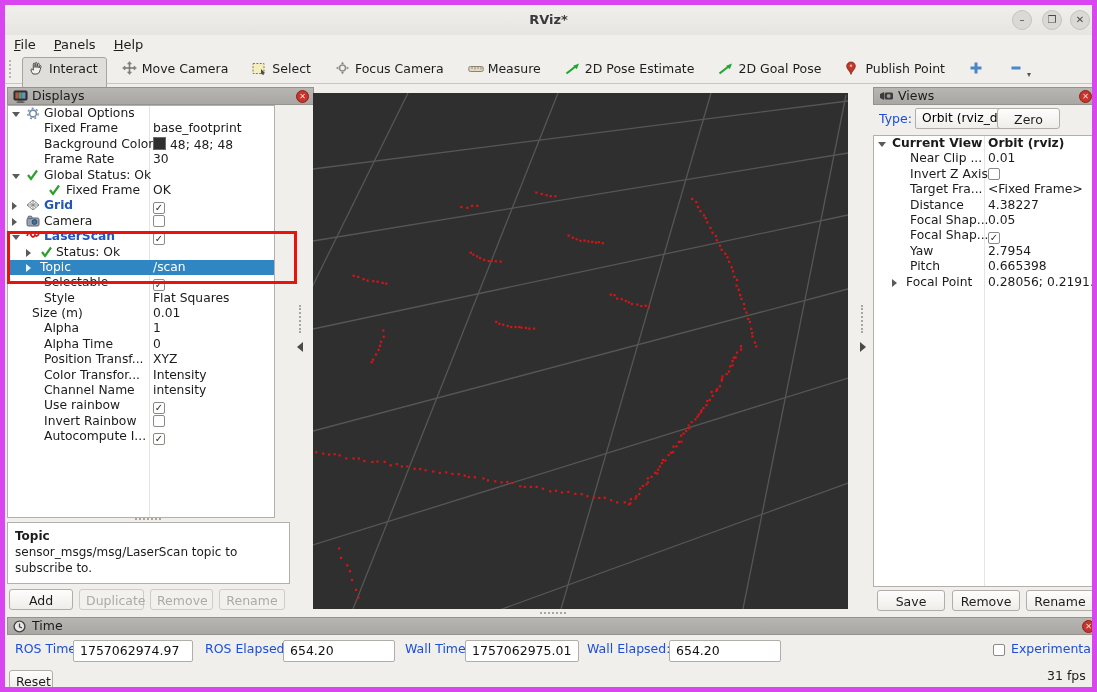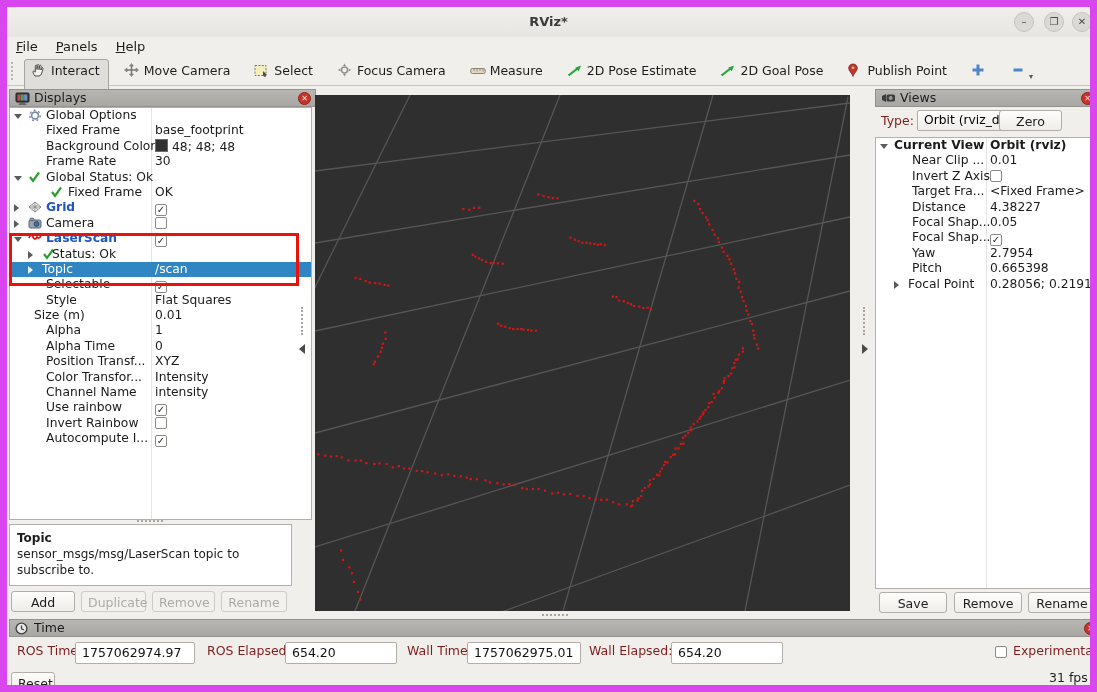--- a/index.html
+++ b/index.html
@@ -1,16 +1,16 @@
 <!DOCTYPE html>
 <html><head>
 <meta charset="utf-8">
 <style>
   html,body{margin:0;padding:0;background:#d8d6d3;font-family:"DejaVu Sans",sans-serif;}
-  .window{position:relative;width:1097px;height:692px;background:#f0efec;border:7px solid #d946ef;box-sizing:border-box;overflow:hidden;}
+  .window{position:relative;width:1097px;height:692px;background:#f0efec;border:5px solid #d946ef;box-sizing:border-box;overflow:hidden;}
   
   .titlebar{position:absolute;left:0;top:0;width:100%;height:30px;background:linear-gradient(#f1efec,#e7e5e2);border-bottom:1px solid #c2beb9;}
   .title-text{position:absolute;left:0;right:0;top:7px;text-align:center;font-size:13px;font-weight:bold;color:#3a3a3a;}
   .winbtn{position:absolute;top:5px;width:20px;height:20px;border-radius:50%;background:#dbd9d6;border:1px solid #c6c3bf;box-sizing:border-box;color:#4a4a4a;font-size:10px;line-height:18px;text-align:center;cursor:pointer;}
   
   .menubar{position:absolute;left:0;top:30px;width:100%;height:21px;background:#f0efec;font-size:13px;color:#1d1d1d;border-bottom:1px solid #e3e1de;}
   .menu-item{display:inline-block;padding:2px 9px;cursor:pointer;}
   .menu-item u{text-decoration:underline;}
   
   .toolbar{position:absolute;left:0;top:51px;width:100%;height:27px;background:#f0efec;border-bottom:1px solid #c9c5c0;font-size:12.5px;color:#1d1d1d;white-space:nowrap;}
@@ -36,21 +36,21 @@
   .arr.down{border-left:4px solid transparent;border-right:4px solid transparent;border-top:5px solid #5a5a5a;margin-top:2px;}
   .arr.right{border-top:4px solid transparent;border-bottom:4px solid transparent;border-left:5px solid #5a5a5a;}
   .trow.sel .arr.right{border-left-color:#eaf2fa;}
   .cb{display:inline-block;width:12px;height:12px;background:#fff;border:1px solid #8d8a86;border-radius:2px;box-sizing:border-box;vertical-align:-2px;line-height:10px;font-size:10px;font-weight:bold;color:#2c2c2c;text-align:center;}
   .swatch{display:inline-block;width:11px;height:11px;background:#303030;border:1px solid #6b6b6b;vertical-align:-1px;margin-right:4px;}
   .ticn{display:inline-block;width:14px;height:12px;position:absolute;top:1px;}
   .btn{position:absolute;height:21px;background:linear-gradient(#fdfdfc,#efede9);border:1px solid #b1ada8;border-radius:3px;box-sizing:border-box;font-size:12.5px;color:#1d1d1d;text-align:center;line-height:19px;cursor:pointer;font-family:inherit;}
   .btn.disabled{color:#aeaba6;background:#f2f1ee;border-color:#cfccc7;cursor:default;}
   .helpbox{position:absolute;background:#fff;border:1px solid #b3afaa;box-sizing:border-box;font-size:12px;color:#1b1b1b;padding:5px 7px;line-height:1.35;}
   .inputbox{position:absolute;height:22px;background:#fff;border:1px solid #b1ada8;border-radius:2px;box-sizing:border-box;font-size:12.5px;color:#111;line-height:20px;padding:0 6px;}
-  .flabel{position:absolute;font-size:12.5px;color:#7f1d1d;top:4px;}
+  .flabel{position:absolute;font-size:12.5px;color:#1d4ed8;top:4px;}
   
   .combo{position:absolute;height:21px;background:linear-gradient(#fdfdfc,#f0eeea);border:1px solid #b1ada8;border-radius:2px;box-sizing:border-box;font-size:12.3px;line-height:19px;padding:0 16px 0 6px;overflow:hidden;white-space:nowrap;cursor:pointer;}
   .combo .carr{position:absolute;right:4px;top:8px;width:0;height:0;border-left:4px solid transparent;border-right:4px solid transparent;border-top:4px solid #555;}
   
   .vsplit-arrow{position:absolute;width:0;height:0;}
   .vsplit-dots{position:absolute;width:2px;border-left:2px dotted #a9a6a2;}
   .hsplit-dots{position:absolute;height:2px;border-top:2px dotted #a9a6a2;}
   
   .viewport{position:absolute;background:#2f2f2f;}
   
@@ -105,21 +105,21 @@
     <span class="pticon" id="icon-displays"><svg width="15" height="13" viewBox="0 0 15 13">
           <rect x="1" y="1" width="13" height="9" rx="1" fill="#3b3b3b" stroke="#222"></rect>
           <rect x="2.5" y="2.5" width="3" height="6" fill="#c05050"></rect>
           <rect x="5.8" y="2.5" width="3" height="6" fill="#57a057"></rect>
           <rect x="9.1" y="2.5" width="3.2" height="6" fill="#6a8fd0"></rect>
           <rect x="5" y="10" width="5" height="1.6" fill="#555"></rect>
           <rect x="3.6" y="11.6" width="7.8" height="1.2" fill="#555"></rect>
         </svg></span><span>Displays</span>
     <span class="panel-close" style="right:4px;">✕</span>
   </div>
-  <div class="tree" id="displays-tree" style="left:2px;top:100px;width:303px;height:413px;">
+  <div class="tree" id="displays-tree" style="left:2px;top:100px;width:268px;height:413px;">
     <div class="coldiv" style="left:141px;"></div>
   <div class="trow">
         <span class="arr down" style="left: 4px;"></span>
         <span class="ticn" style="left: 18px;"><svg width="14" height="13" viewBox="0 0 14 13">
             <circle cx="7" cy="6.5" r="3.4" fill="none" stroke="#7a8aa8" stroke-width="1.6"></circle>
             <circle cx="7" cy="6.5" r="5.2" fill="none" stroke="#7a8aa8" stroke-width="1.4" stroke-dasharray="2 2.5"></circle>
           </svg></span>
         <span class="tlabel" style="left: 36px;">Global Options</span>
       </div>
       <div class="trow">
@@ -172,21 +172,21 @@
             <path d="M1 6 Q3 1 5 5 T9 5 Q10.5 7.5 13 4" fill="none" stroke="#d81414" stroke-width="1.8"></path>
           </svg></span>
         <span class="tlabel blue" style="left: 36px;">LaserScan</span>
         <span class="tvalue" style="left: 145px;"><span class="cb">✓</span></span>
       </div>
       <div class="trow">
         <span class="arr right" style="left: 18px;"></span>
         <span class="ticn" style="left: 32px;"><svg width="13" height="12" viewBox="0 0 13 12">
             <path d="M2 6 L5 10 L11 1.5" fill="none" stroke="#2ca02c" stroke-width="2.2"></path>
           </svg></span>
-        <span class="tlabel" style="left: 42px;">Status: Ok</span>
+        <span class="tlabel" style="left: 48px;">Status: Ok</span>
       </div>
       <div class="trow sel">
         <span class="arr right" style="left: 18px;"></span>
         <span class="tlabel" style="left: 32px;">Topic</span>
         <span class="tvalue" style="left: 145px;">/scan</span>
       </div>
       <div class="trow">
         <span class="tlabel" style="left: 36px;">Selectable</span>
         <span class="tvalue" style="left: 145px;"><span class="cb">✓</span></span>
       </div>

